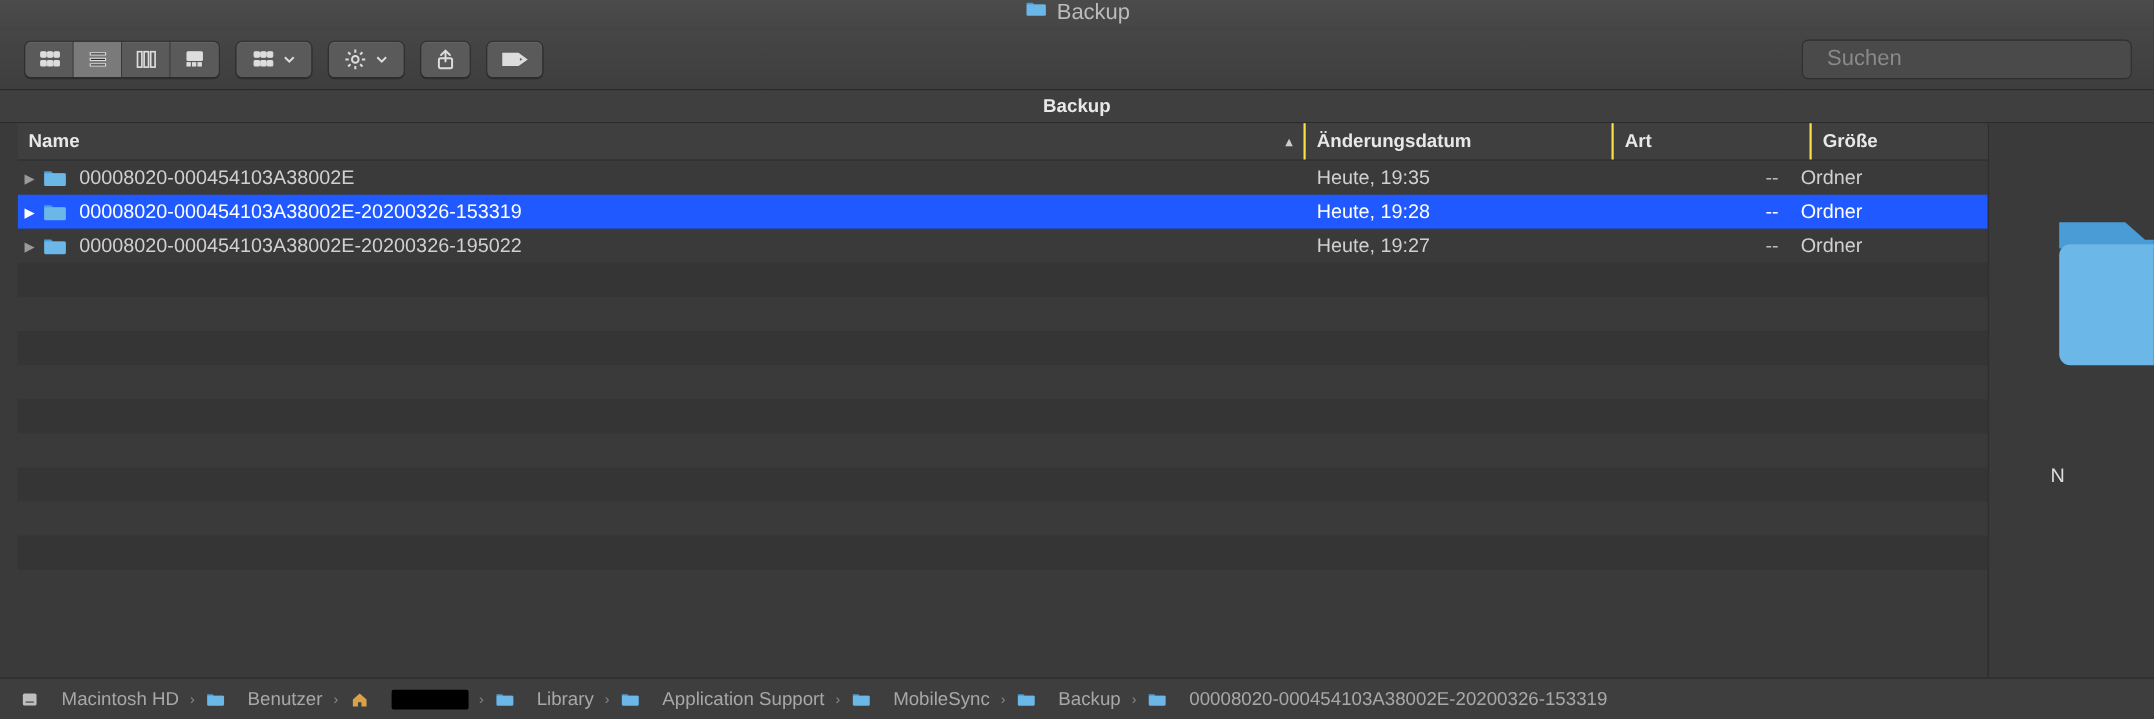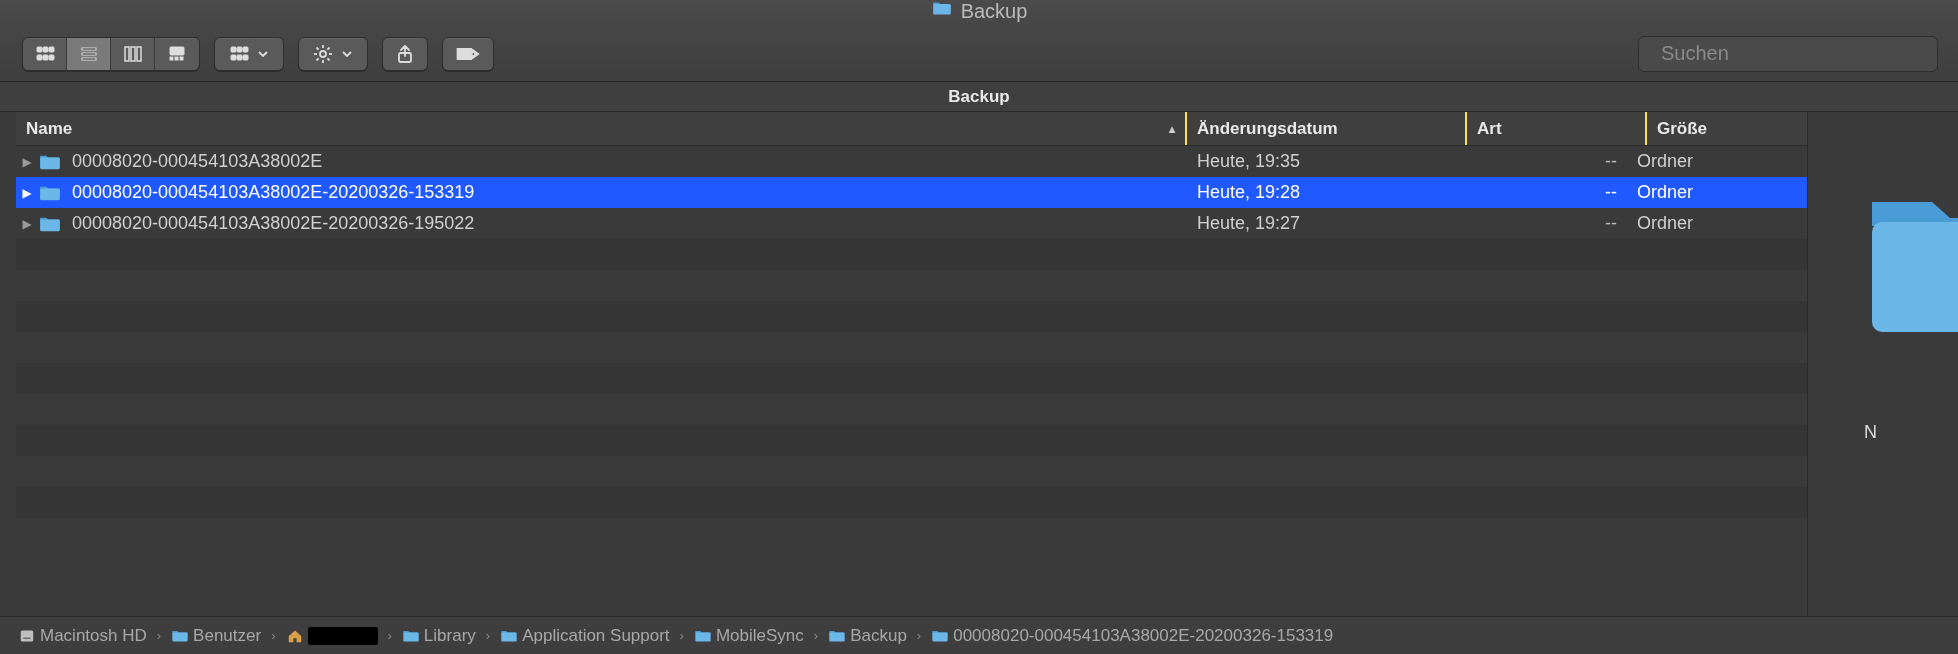--- a/index.html
+++ b/index.html
@@ -213,21 +213,21 @@
     display: flex;
     align-items: center;
     padding: 0 18px;
     gap: 10px;
     font-size: 17px;
     color: #a8a8a8;
     white-space: nowrap;
     overflow: hidden;
   }
   .crumb {
-    display: flex; align-items: center; gap: 4px;
+    display: flex; align-items: center; gap: 20px;
     cursor: pointer;
   }
   .crumb-ic { width: 18px; height: 14px; }
   .chev { color: #888; font-size: 13px; }
   .redact { display:inline-block; width: 70px; height: 18px; background: #000; border-radius: 2px; }
 
   
   .folder-fill { fill: #6bb7e8; }
   .folder-tab  { fill: #4a9cd6; }
   .drive-body  { fill: #bfbfbf; }

